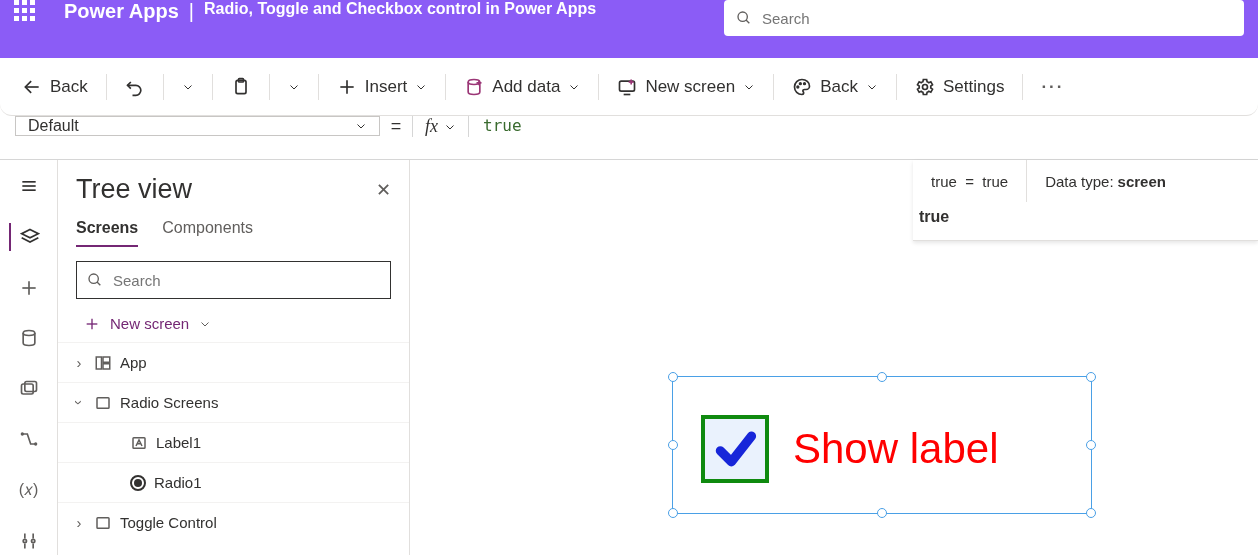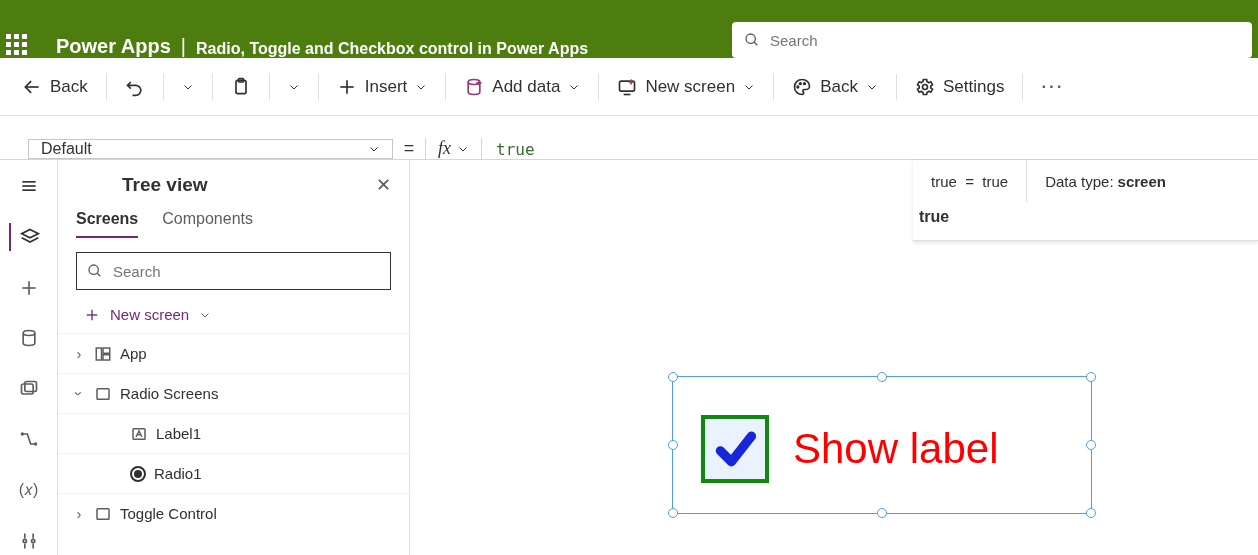--- a/index.html
+++ b/index.html
@@ -1,44 +1,44 @@
 <!DOCTYPE html>
 <html><head>
 <meta charset="utf-8">
 <style>
   * { box-sizing: border-box; margin: 0; padding: 0; }
   body { font-family: "Segoe UI", Arial, sans-serif; width: 1258px; height: 555px; overflow: hidden; background: #fff; color: #323130; }
 
   
   .header {
-    display: flex; align-items: flex-end; height: 58px;
-    background: #4d7c0f; color: #fff; padding: 0 6px;
+    display: flex; align-items: flex-start; height: 58px;
+    background: #8b5cf6; color: #fff; padding: 0 14px;
   }
   .waffle { width: 24px; height: 24px; display: grid; grid-template-columns: repeat(3,5px); grid-auto-rows: 5px; gap: 3px; margin-right: 26px; cursor: pointer;}
   .waffle span { background: #fff; }
   .brand { font-size: 20px; font-weight: 700; }
   .divider-text { font-size: 20px; font-weight: 300; margin: 0 10px; }
   .app-title { font-size: 16px; font-weight: 600; }
   .search-wrap { margin-left: auto; flex: 0 0 520px; height: 36px; background: #fff; border-radius: 4px; display: flex; align-items: center; padding: 0 12px; }
   .search-wrap svg { width: 16px; height: 16px; color: #605e5c; margin-right: 10px; }
   .search-wrap input { border: none; outline: none; flex: 1; font-size: 15px; color: #323130; background: transparent; }
 
   
   .cmdbar {
     display: flex; align-items: center; height: 58px; border-bottom: 1px solid #e1dfdd;
-    padding: 0 14px; gap: 4px; font-size: 17px; color: #323130;
+    padding: 0 14px; gap: 4px; font-size: 17px; color: #323130; border-radius: 12px;
   }
   .cmd { display: inline-flex; align-items: center; gap: 8px; padding: 6px 8px; cursor: pointer; border-radius: 2px; }
   .vsep { width: 1px; height: 26px; background: #e1dfdd; margin: 0 6px; }
   .chev { width: 12px; height: 12px; }
   .icn { width: 20px; height: 20px; flex-shrink: 0; }
   .more-dots { color: #605e5c; letter-spacing: 2px; font-weight: 700; }
 
   
-  .formula-row { display: flex; align-items: flex-end; height: 44px; border-bottom: 1px solid #d6d6d6; padding: 0 0 0 28px; }
+  .formula-row { display: flex; align-items: flex-start; height: 44px; border-bottom: 1px solid #d6d6d6; padding: 0 0 0 15px; }
   .prop-select { width: 365px; border: 1px solid #c8c6c4; display: flex; align-items: center; padding: 0 12px; font-size: 16px; justify-content: space-between; cursor: pointer; background:#fff;}
   .eq { display: flex; align-items: center; justify-content: center; width: 32px; font-size: 18px; }
   .fx-wrap { border-left: 1px solid #d6d6d6; border-right: 1px solid #d6d6d6; display:flex; align-items:center; padding:0 12px; gap:6px; cursor:pointer;}
   .fx { font-style: italic; font-family: "Times New Roman", serif; font-size: 18px; }
   .formula-input { flex: 1; padding: 0 14px; font-family: Consolas, monospace; font-size: 16px; display:flex; align-items:center; }
   .formula-input .kw-true { color: #3a6b2f; }
 
   
   .intelli-wrap { position: relative; }
   .intelli {
@@ -56,21 +56,21 @@
   .main { display: flex; height: calc(555px - 58px - 58px - 44px); }
   .rail {
     width: 58px; border-right: 1px solid #e1dfdd; display:flex; flex-direction:column; align-items:center; padding-top:12px; gap:22px;
   }
   .rail-btn { width: 40px; height: 32px; display:flex; align-items:center; justify-content:center; cursor:pointer; color:#605e5c;}
   .rail-btn.active { border-left: 2px solid #742774; color:#323130; }
 
   
   .panel { width: 352px; border-right: 1px solid #e1dfdd; display:flex; flex-direction:column; padding: 10px 0 0 0;}
   .panel-header { display:flex; align-items:center; justify-content:space-between; padding: 4px 18px 8px 18px;}
-  .panel-title { font-size: 19px; font-weight:700;margin-left:46px; }
+  .panel-title { font-size: 27px; font-weight:400; }
   .close-x { cursor:pointer; color:#605e5c; font-size:18px;}
   .tabs { display:flex; gap:24px; padding: 6px 18px 0 18px; font-size:16px;}
   .tab { padding-bottom: 8px; cursor:pointer; color:#605e5c;text-align:center;}
   .tab.active { color:#323130; border-bottom: 2px solid #742774; font-weight:600;}
   .panel-search { margin: 14px 18px 10px 18px; height:38px; border:1px solid #323130; display:flex; align-items:center; padding:0 10px; gap:10px;}
   .panel-search input { border:none; outline:none; flex:1; font-size:15px;}
   .newscreen { display:flex; align-items:center; gap:10px; padding: 6px 18px 10px 26px; color:#742774; cursor:pointer; font-size:15px;}
   .tree { font-size:15px; }
   .tree-row { display:flex; align-items:center; gap:8px; height:40px; padding-left:14px; cursor:pointer; border-top:1px solid #f3f2f1;}
   .tw { width:14px; display:inline-flex; justify-content:center; color:#605e5c;}

